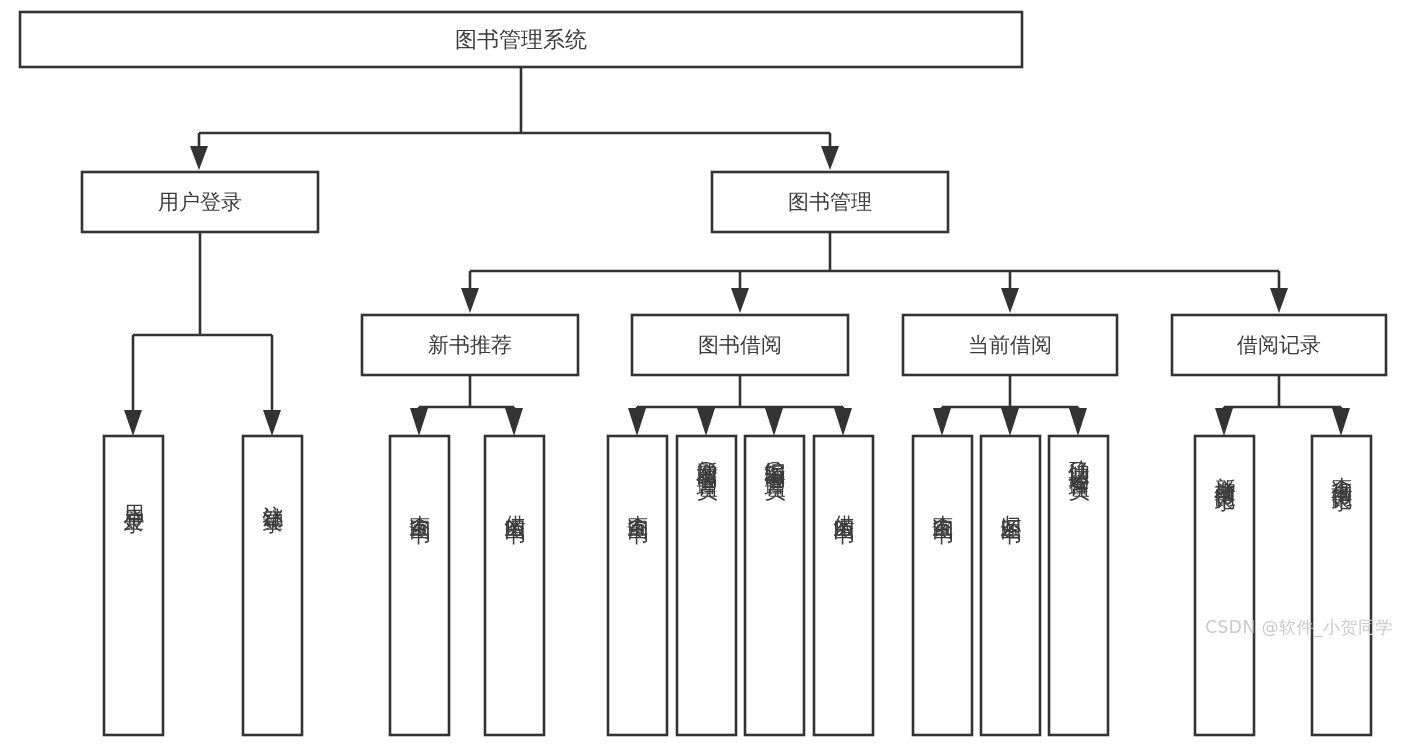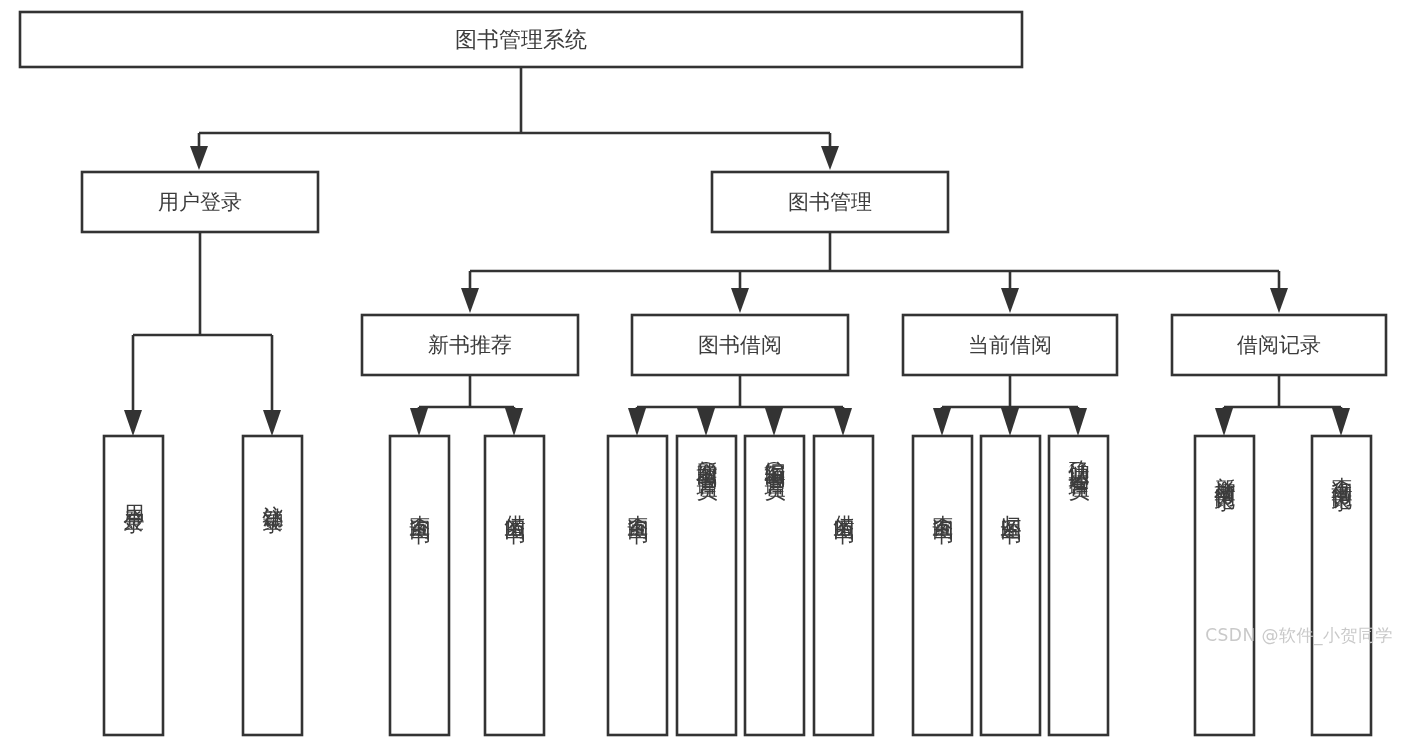--- a/index.html
+++ b/index.html
@@ -70,21 +70,21 @@
     font-size: 21px;
     line-height: 1.18;
     color: #3c3c3c;
     letter-spacing: 3px;
     white-space: nowrap;
     text-align: left;
   }
   .watermark {
     position: absolute;
     right: 12px;
-    bottom: 8px;
+    bottom: 16px;
     font-family: "DejaVu Sans", "Liberation Sans", sans-serif;
     font-size: 17px;
     color: #c9c9c9;
     letter-spacing: 0.5px;
     white-space: nowrap;
   }
 </style>
 </head>
 <body>
 

